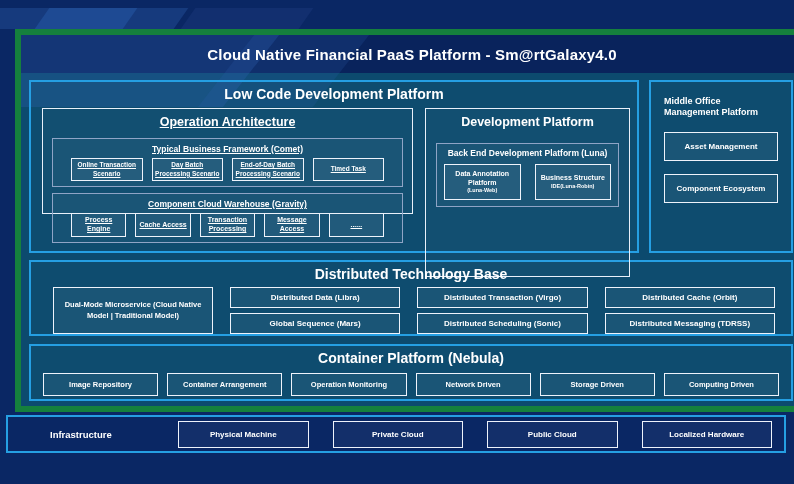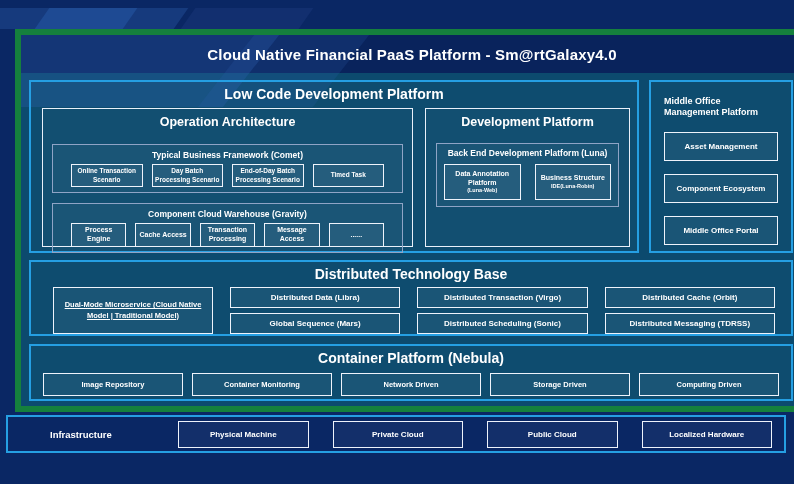--- a/index.html
+++ b/index.html
@@ -31,25 +31,25 @@
   .content{position:relative;padding:7px 10px 0 8px;}
   .row1{display:flex;gap:10px;}
 
   .panel{border:2px solid #259fe3;box-sizing:border-box;background:rgba(255,255,255,0.01);}
   .panel-label{text-align:center;font-size:14px;padding-top:4px;}
 
   .low-code{width:610px;height:173px;}
   .lc-inner{display:flex;gap:12px;padding:6px 7px 0 11px;}
 
   .arch-box{border:1px solid #e9f0fa;background:rgba(255,255,255,0.02);box-sizing:border-box;}
-  .operation{width:371px;height:139px;}
-  .development{flex:1;height:139px;}
+  .operation{width:371px;height:106px;text-decoration:underline;}
+  .development{flex:1;height:169px;}
   .arch-title{text-align:center;font-size:12.5px;padding:6px 0 5px;}
 
-  .group{border:1px solid #8fa4c6;background:rgba(255,255,255,0.035);margin:10px 9px;padding:3px 18px 5px;}
+  .group{border:1px solid #8fa4c6;background:rgba(255,255,255,0.035);margin:4px 9px;padding:3px 18px 5px;}
   .group-title{text-align:center;font-size:8.5px;padding:2px 0 4px;}
   .group-row{display:flex;gap:9px;}
 
   .node{border:1px solid #eef3fb;background:rgba(255,255,255,0.05);flex:1;
     display:flex;align-items:center;justify-content:center;text-align:center;
     font-size:6.5px;line-height:1.25;box-sizing:border-box;padding:1px 2px;}
   .comet .node{height:23px;}
   .gravity{margin-top:6px;}
   .gravity .node{height:24px;font-size:7px;}
 
@@ -66,21 +66,21 @@
   .mo-label{font-size:9px;line-height:1.25;}
   .mo-box{margin-top:13px;height:27px;border:1px solid #eef3fb;background:rgba(255,255,255,0.05);
     display:flex;align-items:center;justify-content:center;font-size:8px;text-align:center;}
 
   .distributed{margin-top:7px;height:76px;}
   .dist-grid{display:grid;grid-template-columns:160px 1fr 1fr 1fr;
     grid-template-rows:21px 21px;column-gap:17px;row-gap:5px;padding:5px 16px 0 22px;}
   .dist-node{border:1px solid #eef3fb;background:rgba(255,255,255,0.05);
     display:flex;align-items:center;justify-content:center;text-align:center;
     font-size:8px;box-sizing:border-box;}
-  .dual{grid-row:1/3;font-size:7.5px;line-height:1.35;padding:2px 10px;text-decoration:underline;}
+  .dual{grid-row:1/3;font-size:7.5px;line-height:1.35;padding:2px 10px;}
 
   .container-platform{margin-top:8px;height:57px;}
   .cp-row{display:flex;gap:9px;padding:7px 12px 0;}
   .cp-node{height:23px;font-size:7.5px;}
 
   .infrastructure{position:absolute;left:6px;top:415px;width:780px;height:38px;
     box-sizing:border-box;border:2px solid #259fe3;display:flex;align-items:center;}
   .infra-label{font-size:9.5px;padding-left:22px;width:150px;box-sizing:border-box;flex:none;margin-left:20px;}
   .infra-row{display:flex;flex:1;gap:24px;margin-right:12px;}
   .infra-node{flex:1;height:25px;border:1px solid #eef3fb;background:rgba(255,255,255,0.04);
@@ -147,21 +147,20 @@
             </div>
           </div>
 
         </div>
       </div>
 
       <div class="panel middle-office">
         <div class="mo-label">Middle Office Management Platform</div>
         <div class="mo-box">Asset Management</div>
         <div class="mo-box">Component Ecosystem</div>
-        <div class="mo-box">Middle Office Portal</div>
       </div>
 
     </div>
 
     <div class="panel distributed">
       <div class="panel-label">Distributed Technology Base</div>
       <div class="dist-grid">
         <div class="dist-node dual">Dual-Mode Microservice (Cloud Native Model | Traditional Model)</div>
         <div class="dist-node">Distributed Data (Libra)</div>
         <div class="dist-node">Distributed Transaction (Virgo)</div>
@@ -169,21 +168,22 @@
         <div class="dist-node">Global Sequence (Mars)</div>
         <div class="dist-node">Distributed Scheduling (Sonic)</div>
         <div class="dist-node">Distributed Messaging (TDRSS)</div>
       </div>
     </div>
 
     <div class="panel container-platform">
       <div class="panel-label">Container Platform (Nebula)</div>
       <div class="cp-row">
         <div class="node cp-node">Image Repository</div>
-        <div class="node cp-node">Container Monitoring</div>
+        <div class="node cp-node">Container Arrangement</div>
+        <div class="node cp-node">Operation Monitoring</div>
         <div class="node cp-node">Network Driven</div>
         <div class="node cp-node">Storage Driven</div>
         <div class="node cp-node">Computing Driven</div>
       </div>
     </div>
 
   </div>
 </div>
 
 <div class="infrastructure">

